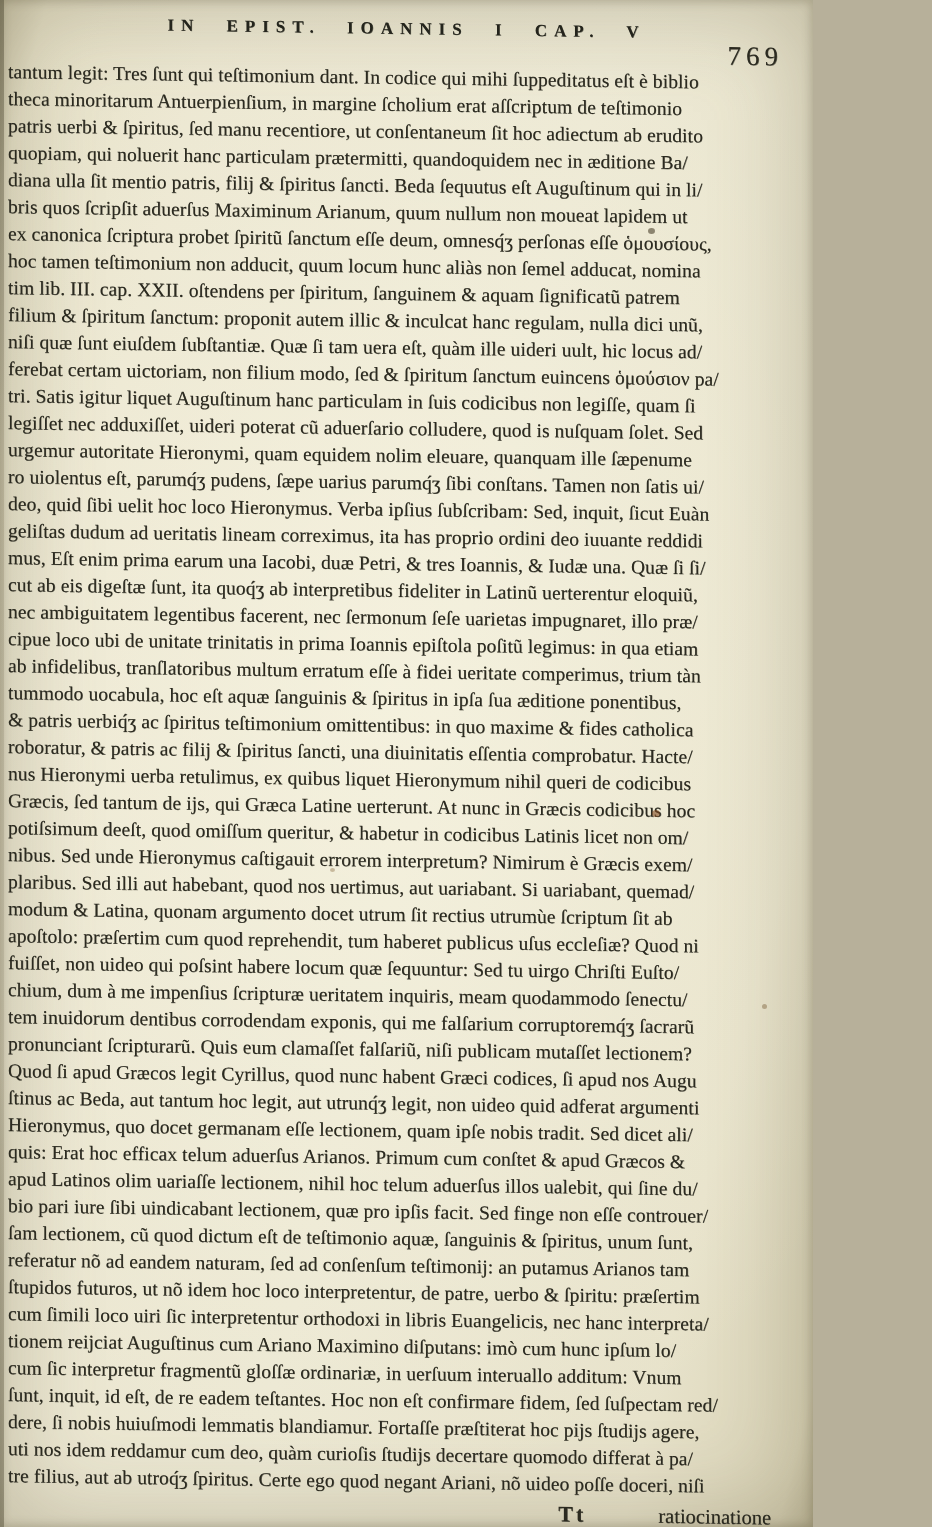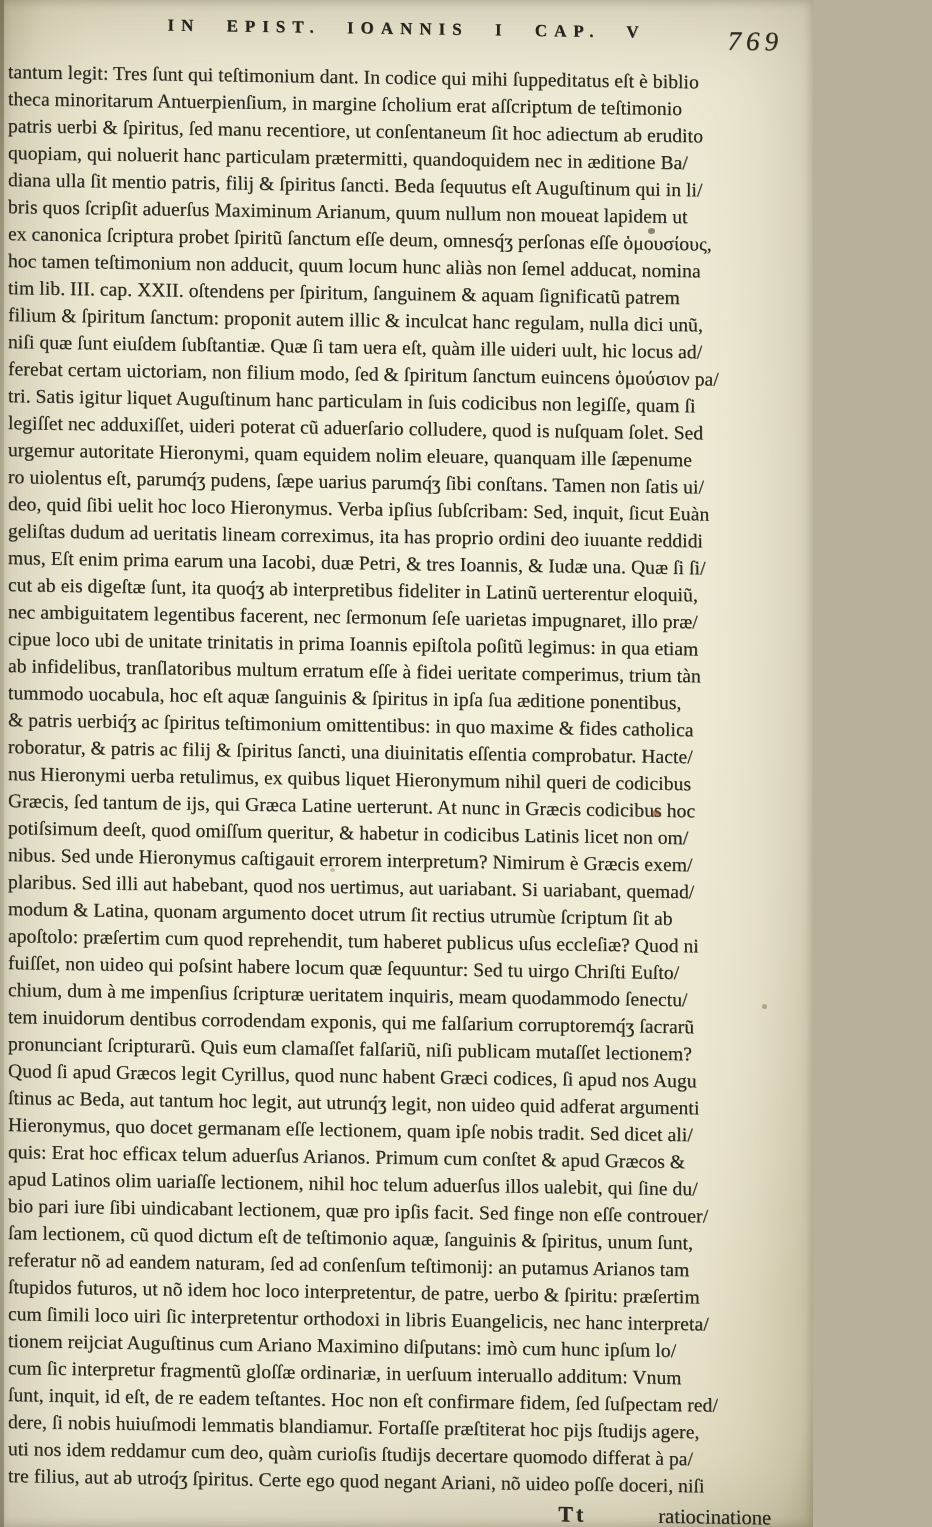--- a/index.html
+++ b/index.html
@@ -35,27 +35,26 @@
     text-align: center;
     font-size: 17px;
     font-weight: 700;
     letter-spacing: 7px;
     word-spacing: 15px;
     color: #24241c;
     text-shadow: 0.4px 0.4px 0.5px rgba(36,36,28,0.55);
   }
   .page-number {
     position: absolute;
-    top: 15px;
+    top: 30px;
     right: 30px;
     font-size: 27px;
     letter-spacing: 5px;
     color: #2b2a20;
     text-shadow: 0.4px 0.4px 0.5px rgba(36,36,28,0.5);
-    font-style: italic;
   }
   .body-text {
     margin-top: 1px;
     padding: 0 26px 0 8px;
   }
   .line {
     font-size: 19.5px;
     line-height: 27px;
     white-space: nowrap;
     text-align: justify;

